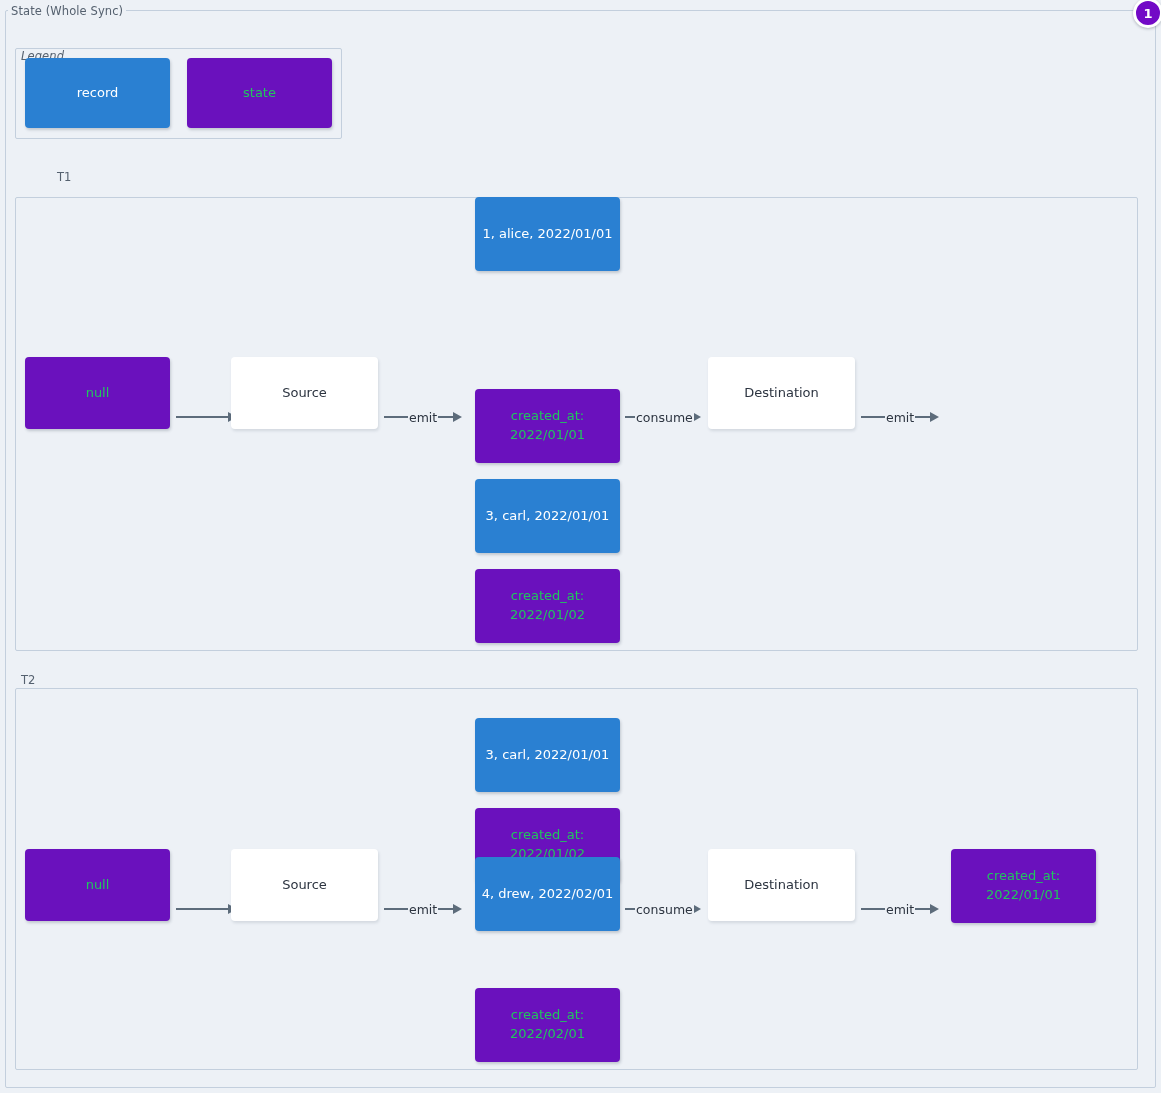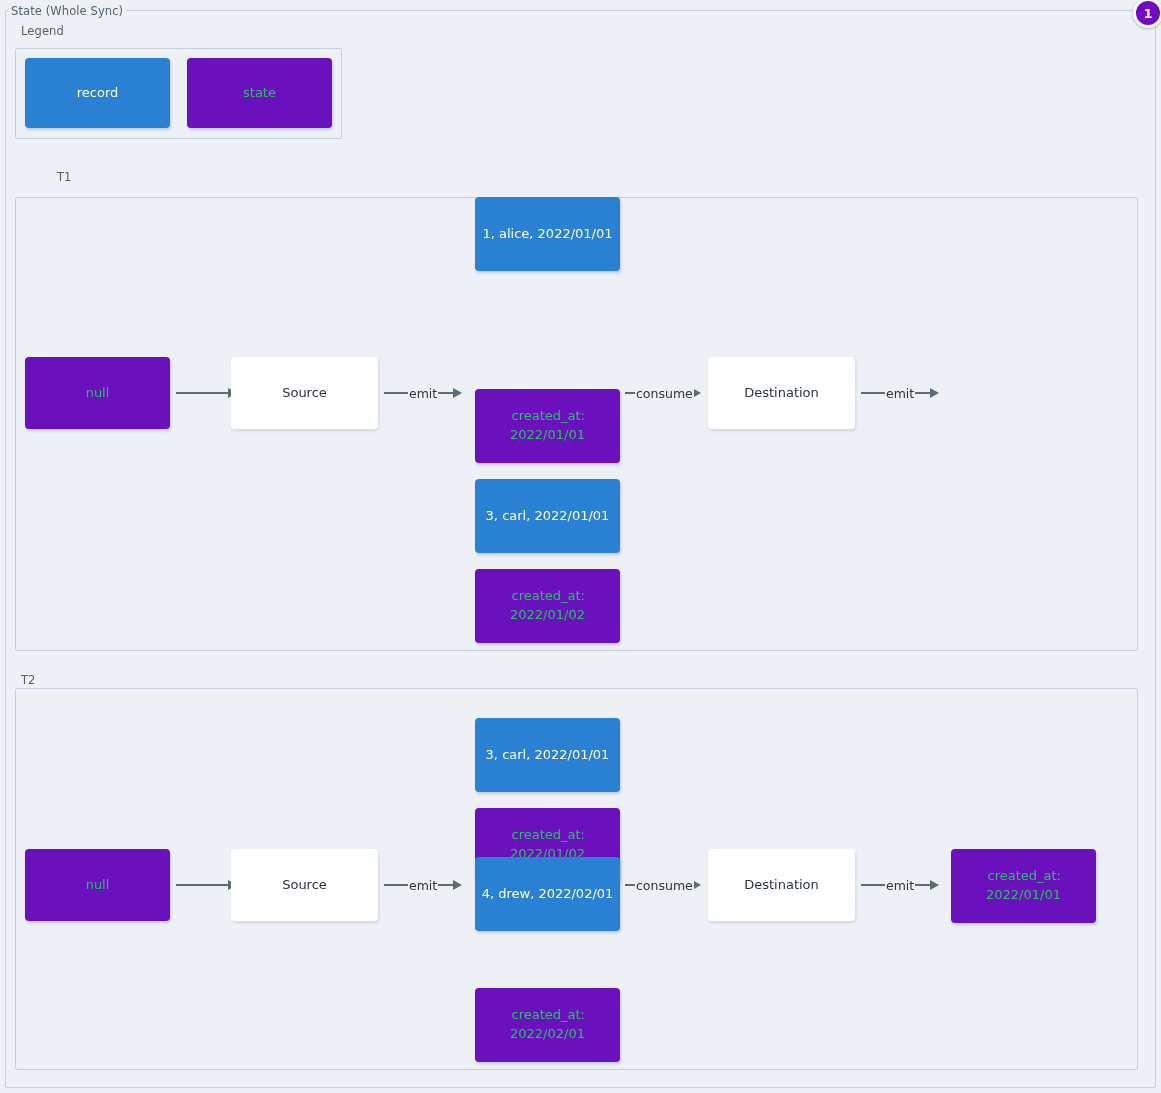--- a/index.html
+++ b/index.html
@@ -33,35 +33,35 @@
     background: #edf1f6;
     padding: 0 3px;
     white-space: nowrap;
     letter-spacing: .1px;
   }
 
   .outer-frame  { left: 5px;  top: 10px;  width: 1151px; height: 1078px; }
   .outer-label  { left: 8px;  top: 4px; }
 
   .legend-frame { left: 15px; top: 48px;  width: 327px;  height: 91px; }
-  .legend-label { left: 18px; top: 24px; }
+  .legend-label { left: 18px; top: 49px; font-style: italic; }
 
   .t1-frame     { left: 15px; top: 197px; width: 1123px; height: 454px; }
   .t1-label     { left: 18px; top: 170px; margin-left: 36px; }
 
   .t2-frame     { left: 15px; top: 688px; width: 1123px; height: 382px; }
   .t2-label     { left: 18px; top: 673px; text-align: center; }
 
   
   .node {
     position: absolute;
     display: flex;
     align-items: center;
     justify-content: center;
-    text-align: right;
+    text-align: center;
     border-radius: 4px;
     font-size: 13px;
     line-height: 1.45;
     box-shadow: 1px 2px 3px rgba(40,55,75,.22);
     white-space: pre-line;
     padding: 2px 6px;
   }
   .node.record { background: #2a80d2; color: #ffffff; }
   .node.state  { background: #6a11bd; color: #22c55e; }
   .node.plain  {
@@ -69,20 +69,21 @@
     color: #2c3440;
     box-shadow: 1px 2px 3px rgba(40,55,75,.13);
   }
 
   
   .edge {
     position: absolute;
     display: flex;
     align-items: center;
     height: 16px;
+    margin-top: 24px;
   }
   .edge .line {
     height: 2.5px;
     background: #5d6c7b;
     flex: 0 0 auto;
   }
   .edge .elabel {
     font-size: 12.5px;
     color: #2c3440;
     padding: 0 1px;

